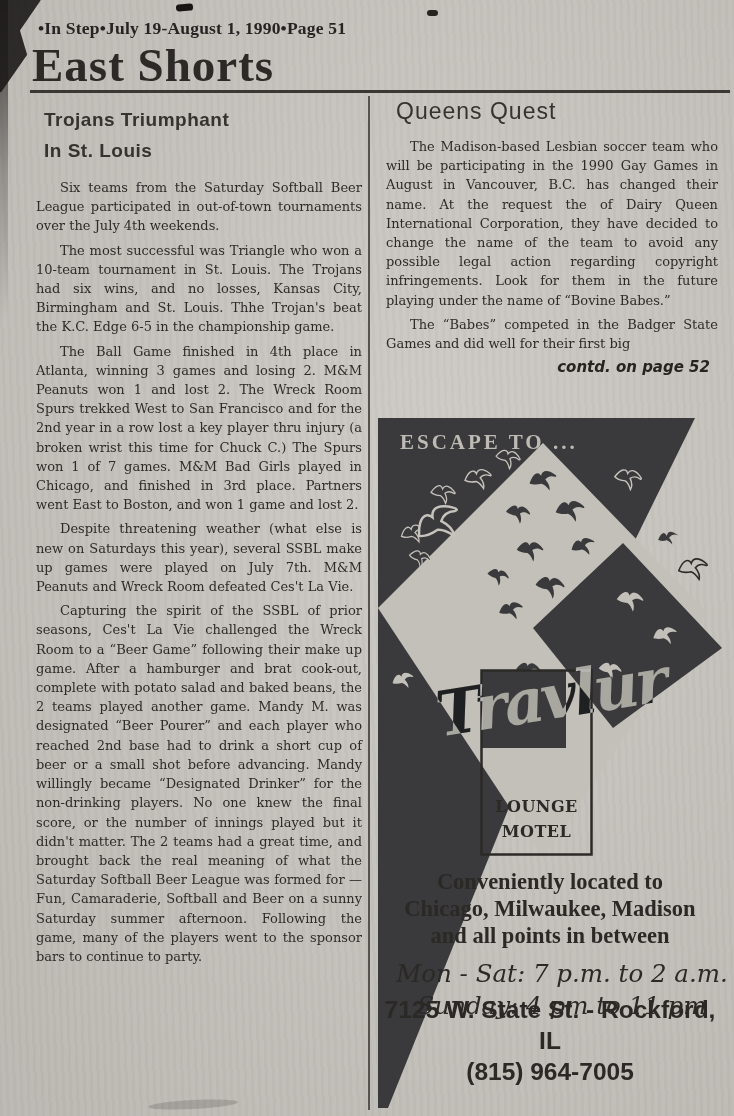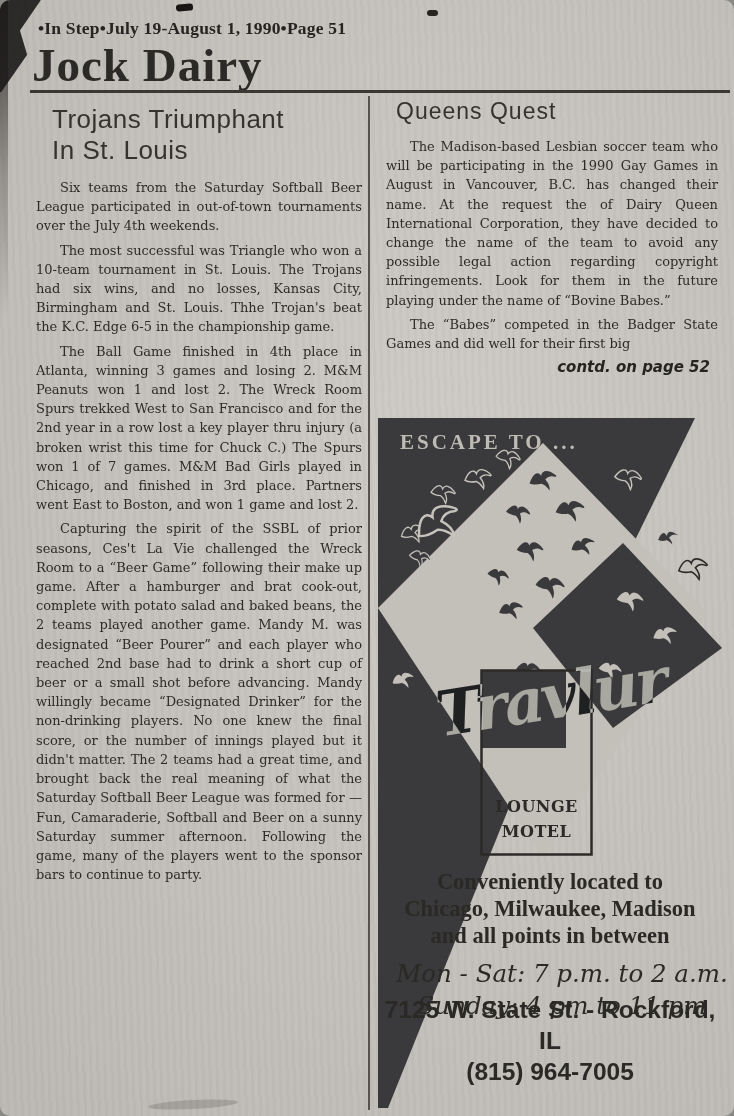--- a/index.html
+++ b/index.html
@@ -2,41 +2,41 @@
 <html><head>
 <meta charset="utf-8">
 <style>
   html,body{margin:0;padding:0;background:#8a8884;}
   #page{
     position:relative;width:734px;height:1116px;overflow:hidden;
     background:#c8c5bf;
     background-image:
       radial-gradient(ellipse at 60% 40%, rgba(255,255,255,0.10), rgba(0,0,0,0.06) 95%),
       repeating-linear-gradient(88deg, rgba(0,0,0,0.02) 0 3px, rgba(255,255,255,0.02) 3px 7px);
-    font-family:"DejaVu Serif", serif;color:#2d2b28;border-radius:10px;
+    font-family:"DejaVu Serif", serif;color:#2d2b28;
   }
   
   .edge-strip{position:absolute;left:0;top:0;width:8px;height:320px;
     background:linear-gradient(to bottom, rgba(20,18,16,.75), rgba(20,18,16,.25) 55%, rgba(20,18,16,0));}
   .corner-blotch{position:absolute;left:-8px;top:-10px;width:42px;height:104px;background:#1d1b19;
     transform:rotate(9deg);clip-path:polygon(0 0,100% 6%,62% 38%,88% 60%,40% 100%,0 86%);opacity:.9;}
   .mark1{position:absolute;left:176px;top:4px;width:17px;height:7px;background:#181614;border-radius:3px;transform:rotate(-4deg);}
   .mark2{position:absolute;left:427px;top:10px;width:11px;height:6px;background:#26241f;border-radius:3px;}
   .smudge{position:absolute;left:148px;top:1100px;width:90px;height:9px;background:rgba(40,38,35,.18);border-radius:50%;transform:rotate(-3deg);}
 
   .masthead{position:absolute;left:38px;top:18px;font-family:"Liberation Serif",serif;
     font-weight:700;font-size:17.5px;letter-spacing:.2px;color:#262422;}
   .section-title{position:absolute;left:32px;top:38px;font-family:"Liberation Serif",serif;
     font-weight:700;font-size:47px;letter-spacing:1px;color:#2c2a27;}
   .head-rule{position:absolute;left:30px;top:90px;width:700px;height:2.5px;background:#3a3835;}
   .col-divider{position:absolute;left:368px;top:96px;width:2px;height:1014px;background:#56534e;}
 
   .article-head{font-family:"Liberation Sans",sans-serif;font-weight:500;color:#35332f;}
   .left-col{position:absolute;left:36px;top:104px;width:328px;}
-  .left-col .article-head{font-size:26px;line-height:31px;letter-spacing:.5px;margin:0 0 12px 16px;}
+  .left-col .article-head{font-size:19px;line-height:31px;letter-spacing:.5px;margin:0 0 12px 8px;font-weight:bold;}
   .right-col{position:absolute;left:386px;top:94px;width:334px;}
   .right-col .article-head{font-size:23px;line-height:34px;letter-spacing:1px;margin:0 0 9px 10px;}
 
   .body-copy p{margin:0 2px 5px 0;font-size:13px;line-height:19.2px;
     text-align:justify;text-indent:24px;color:#2d2b28;}
   .contd{font-family:"DejaVu Sans",sans-serif;font-weight:700;font-style:italic;
     font-size:15px;text-align:right;margin:4px 10px 8px 0;color:#262421;}
 
   
   .ad{position:absolute;left:378px;top:418px;width:344px;height:712px;}
@@ -62,30 +62,31 @@
 
 <div id="page">
 
   <div class="edge-strip"></div>
   <div class="corner-blotch"></div>
   <div class="mark1"></div>
   <div class="mark2"></div>
   <div class="smudge"></div>
 
   <div class="masthead">•In Step•July 19-August 1, 1990•Page 51</div>
-  <div class="section-title">Jock Dairy</div>
+  <div class="section-title">East Shorts</div>
   <div class="head-rule"></div>
   <div class="col-divider"></div>
 
   <div class="left-col">
     <h2 class="article-head"><span>Trojans Triumphant</span><br><span>In St. Louis</span></h2>
     <div class="body-copy">
       <p>Six teams from the Saturday Softball Beer League participated in out-of-town tournaments over the July 4th weekends.</p>
       <p>The most successful was Triangle who won a 10-team tournament in St. Louis. The Trojans had six wins, and no losses, Kansas City, Birmingham and St. Louis. Thhe Trojan's beat the K.C. Edge 6-5 in the championship game.</p>
       <p>The Ball Game finished in 4th place in Atlanta, winning 3 games and losing 2. M&amp;M Peanuts won 1 and lost 2. The Wreck Room Spurs trekked West to San Francisco and for the 2nd year in a row lost a key player thru injury (a broken wrist this time for Chuck C.) The Spurs won 1 of 7 games. M&amp;M Bad Girls played in Chicago, and finished in 3rd place. Partners went East to Boston, and won 1 game and lost 2.</p>
+      <p>Despite threatening weather (what else is new on Saturdays this year), several SSBL make up games were played on July 7th. M&amp;M Peanuts and Wreck Room defeated Ces't La Vie.</p>
       <p>Capturing the spirit of the SSBL of prior seasons, Ces't La Vie challenged the Wreck Room to a “Beer Game” following their make up game. After a hamburger and brat cook-out, complete with potato salad and baked beans, the 2 teams played another game. Mandy M. was designated “Beer Pourer” and each player who reached 2nd base had to drink a short cup of beer or a small shot before advancing. Mandy willingly became “Designated Drinker” for the non-drinking players. No one knew the final score, or the number of innings played but it didn't matter. The 2 teams had a great time, and brought back the real meaning of what the Saturday Softball Beer League was formed for — Fun, Camaraderie, Softball and Beer on a sunny Saturday summer afternoon. Following the game, many of the players went to the sponsor bars to continue to party.</p>
     </div>
   </div>
 
   <div class="right-col">
     <h2 class="article-head">Queens Quest</h2>
     <div class="body-copy">
       <p>The Madison-based Lesbian soccer team who will be participating in the 1990 Gay Games in August in Vancouver, B.C. has changed their name. At the request the of Dairy Queen International Corporation, they have decided to change the name of the team to avoid any possible legal action regarding copyright infringements. Look for them in the future playing under the name of “Bovine Babes.”</p>
       <p>The “Babes” competed in the Badger State Games and did well for their first big</p>
     </div>

